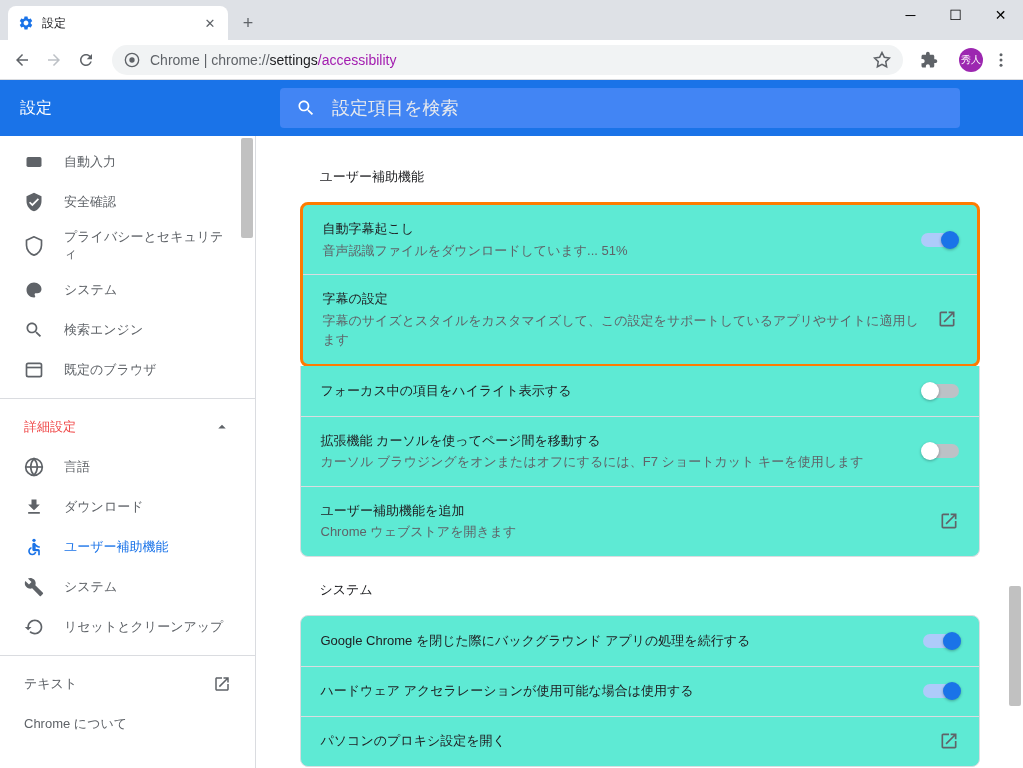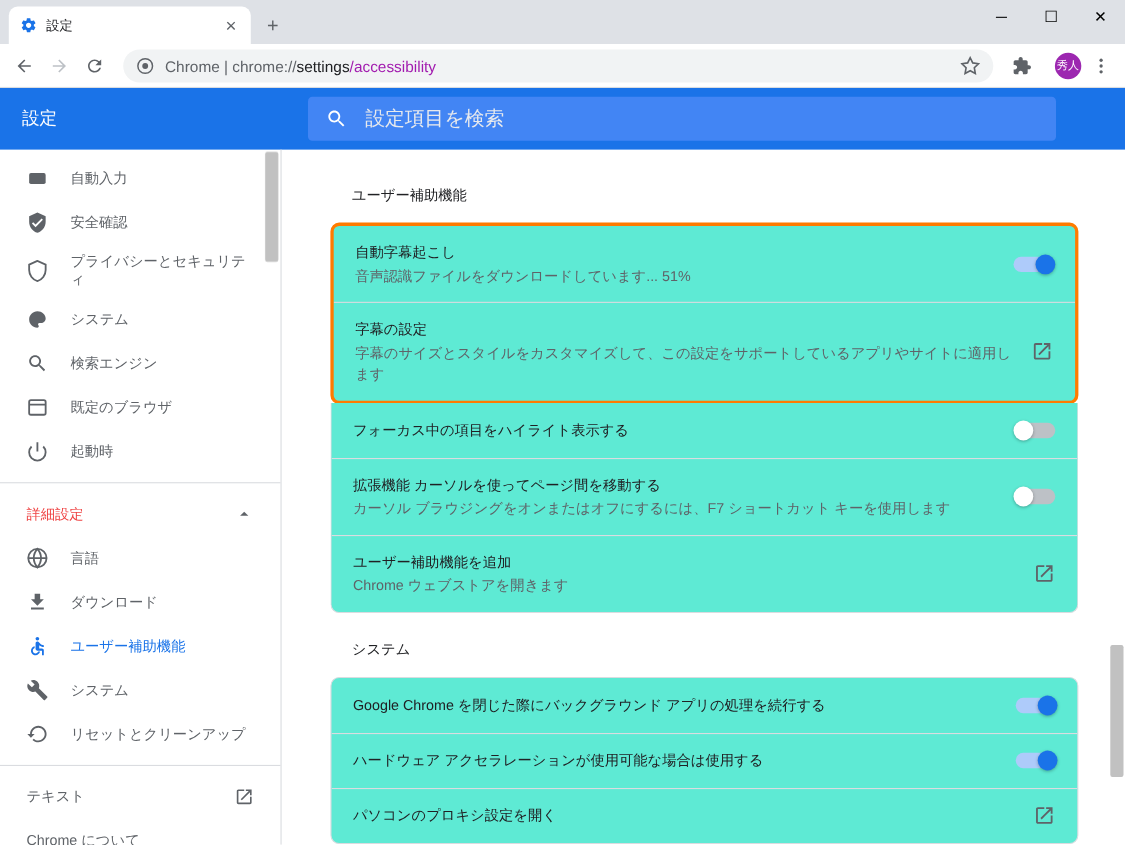--- a/index.html
+++ b/index.html
@@ -201,29 +201,20 @@
       </div>
       <div class="nav-item">
         <span class="nav-icon">
             <svg width="20" height="20" viewBox="0 0 24 24" fill="none" stroke="#5f6368" stroke-width="2">
               <rect x="3" y="4" width="18" height="16" rx="2"></rect>
               <line x1="3" y1="9" x2="21" y2="9"></line>
             </svg>
           </span>
         <span class="label">既定のブラウザ</span>
       </div>
-      <div class="nav-item">
-        <span class="nav-icon">
-            <svg width="20" height="20" viewBox="0 0 24 24" fill="none" stroke="#5f6368" stroke-width="2">
-              <path d="M18.36 6.64a9 9 0 1 1-12.73 0"></path>
-              <line x1="12" y1="2" x2="12" y2="12"></line>
-            </svg>
-          </span>
-        <span class="label">起動時</span>
-      </div>
       <div class="sidebar-divider"></div>
       <div class="adv-header">
         <span>詳細設定</span>
         <span>
             <svg width="18" height="18" viewBox="0 0 24 24" fill="#5f6368">
               <path d="M7 14l5-5 5 5z"></path>
             </svg>
           </span>
       </div>
       <div class="nav-item">

